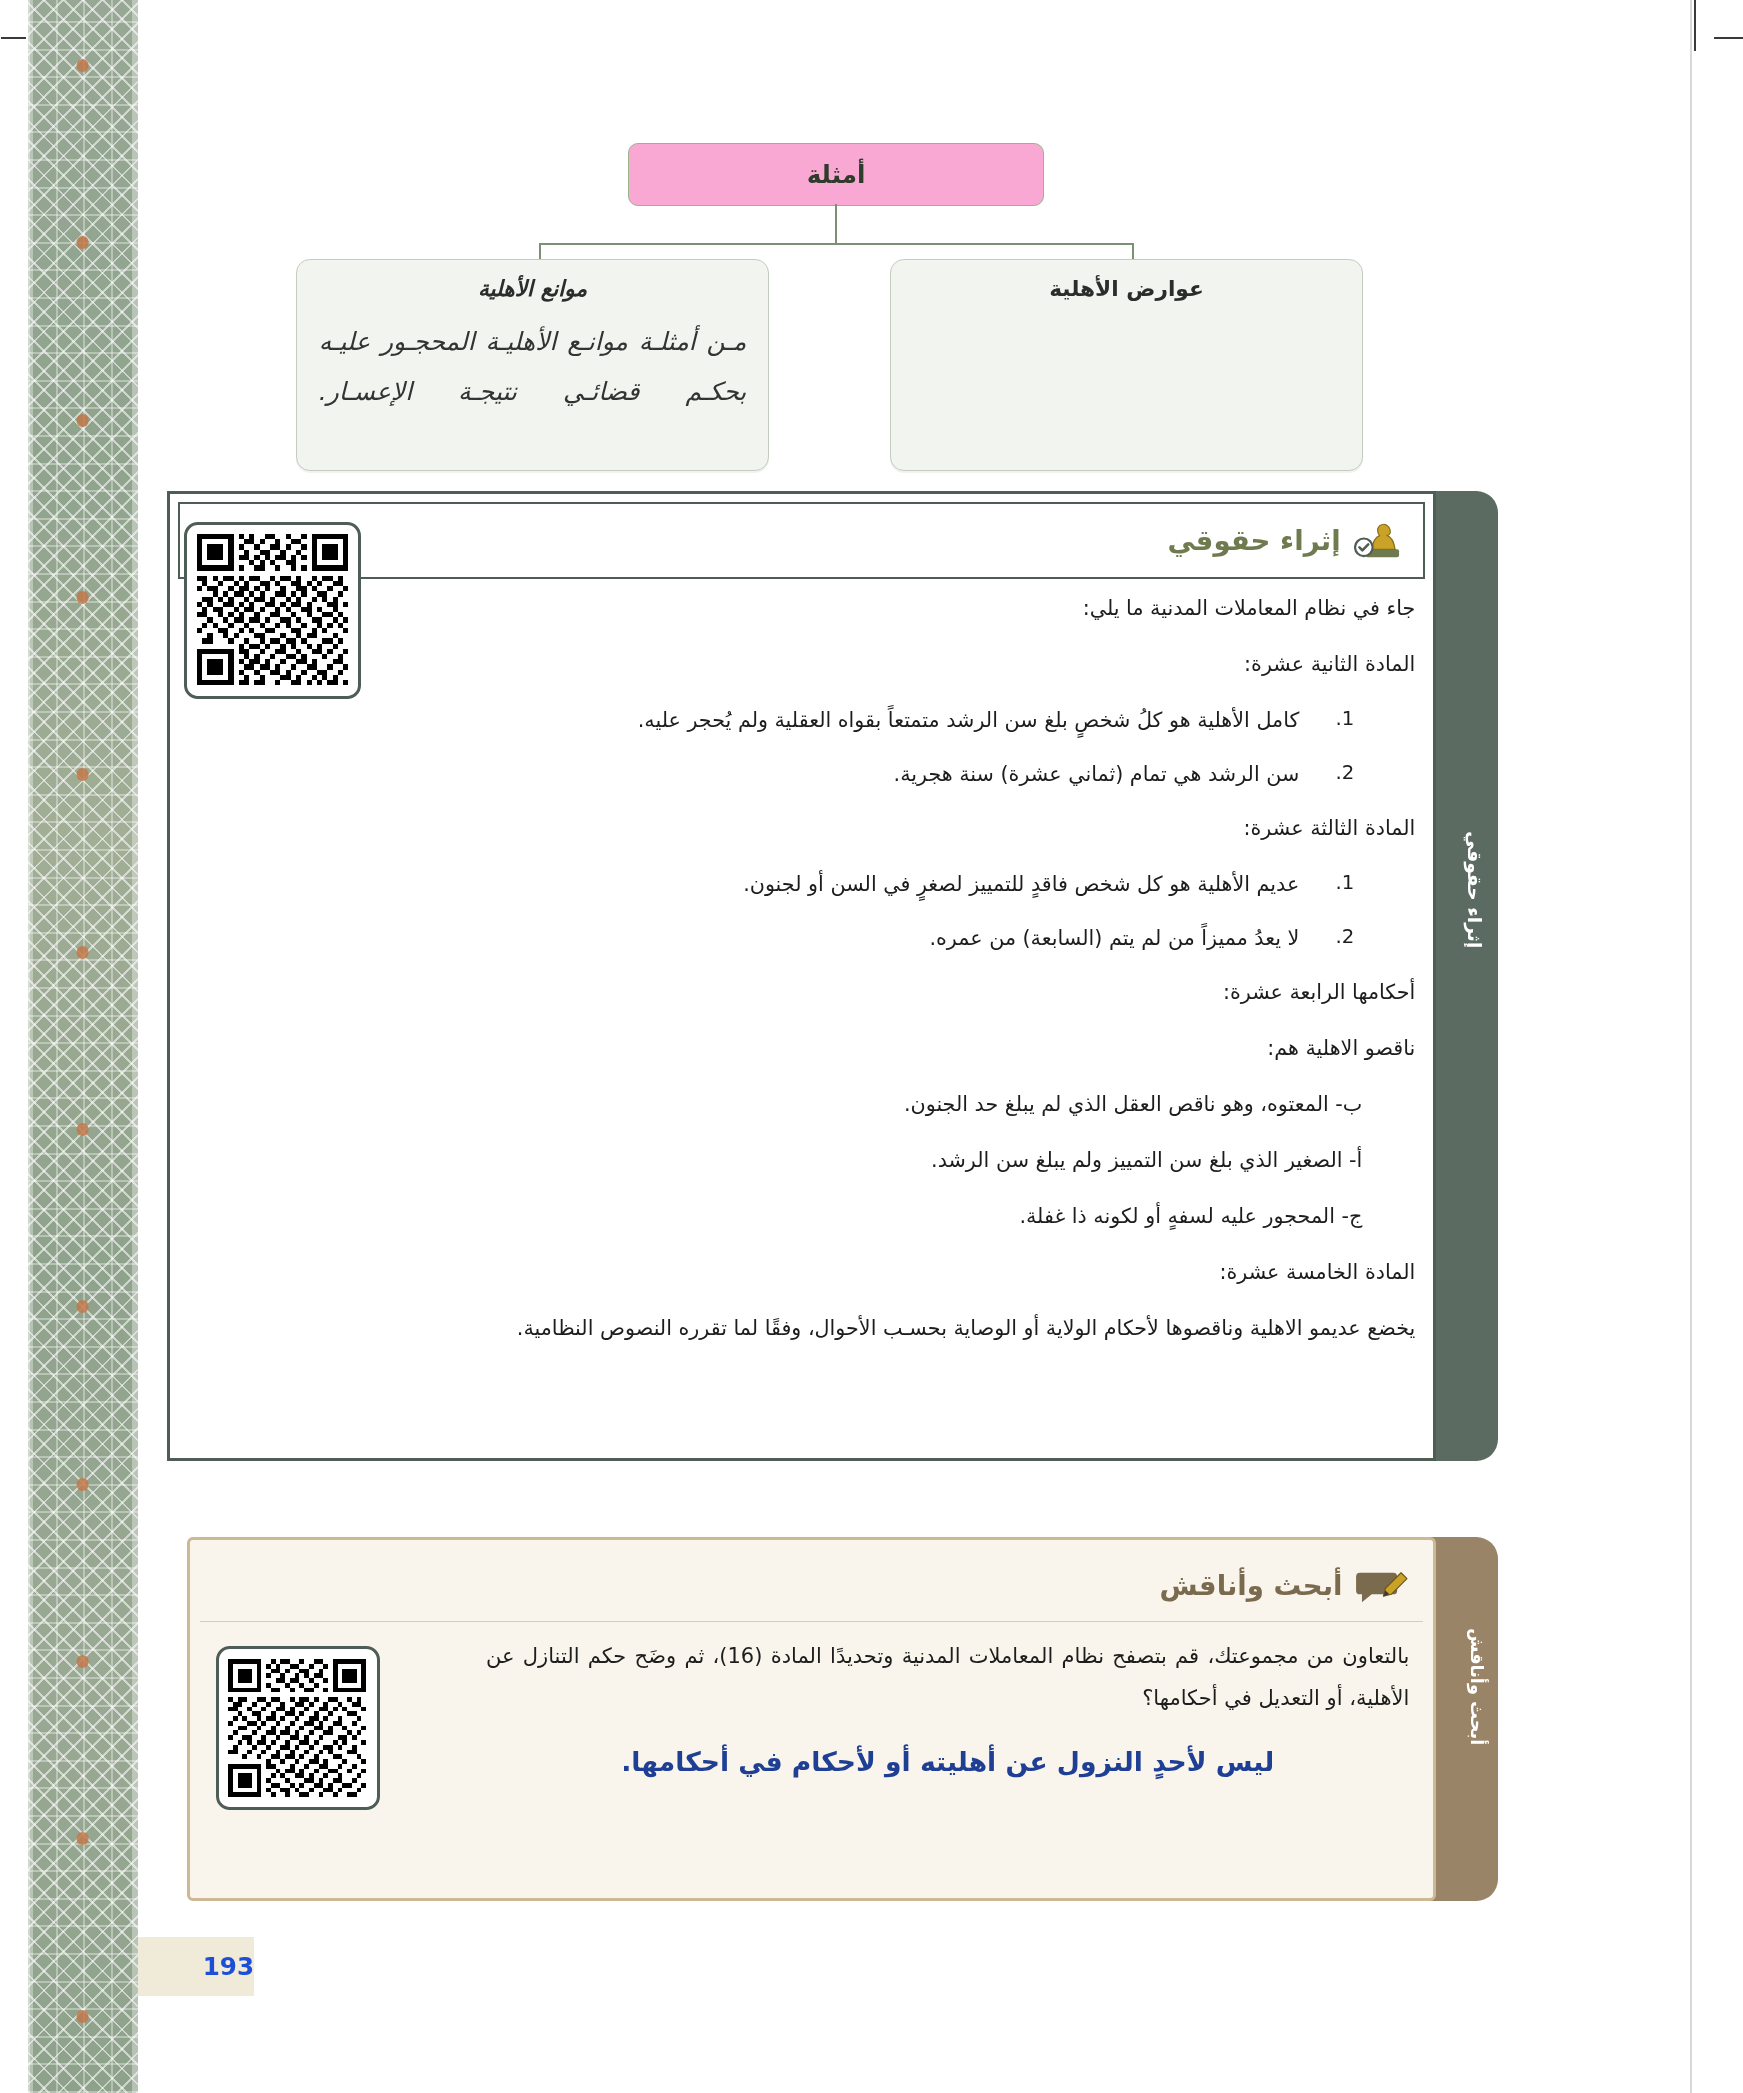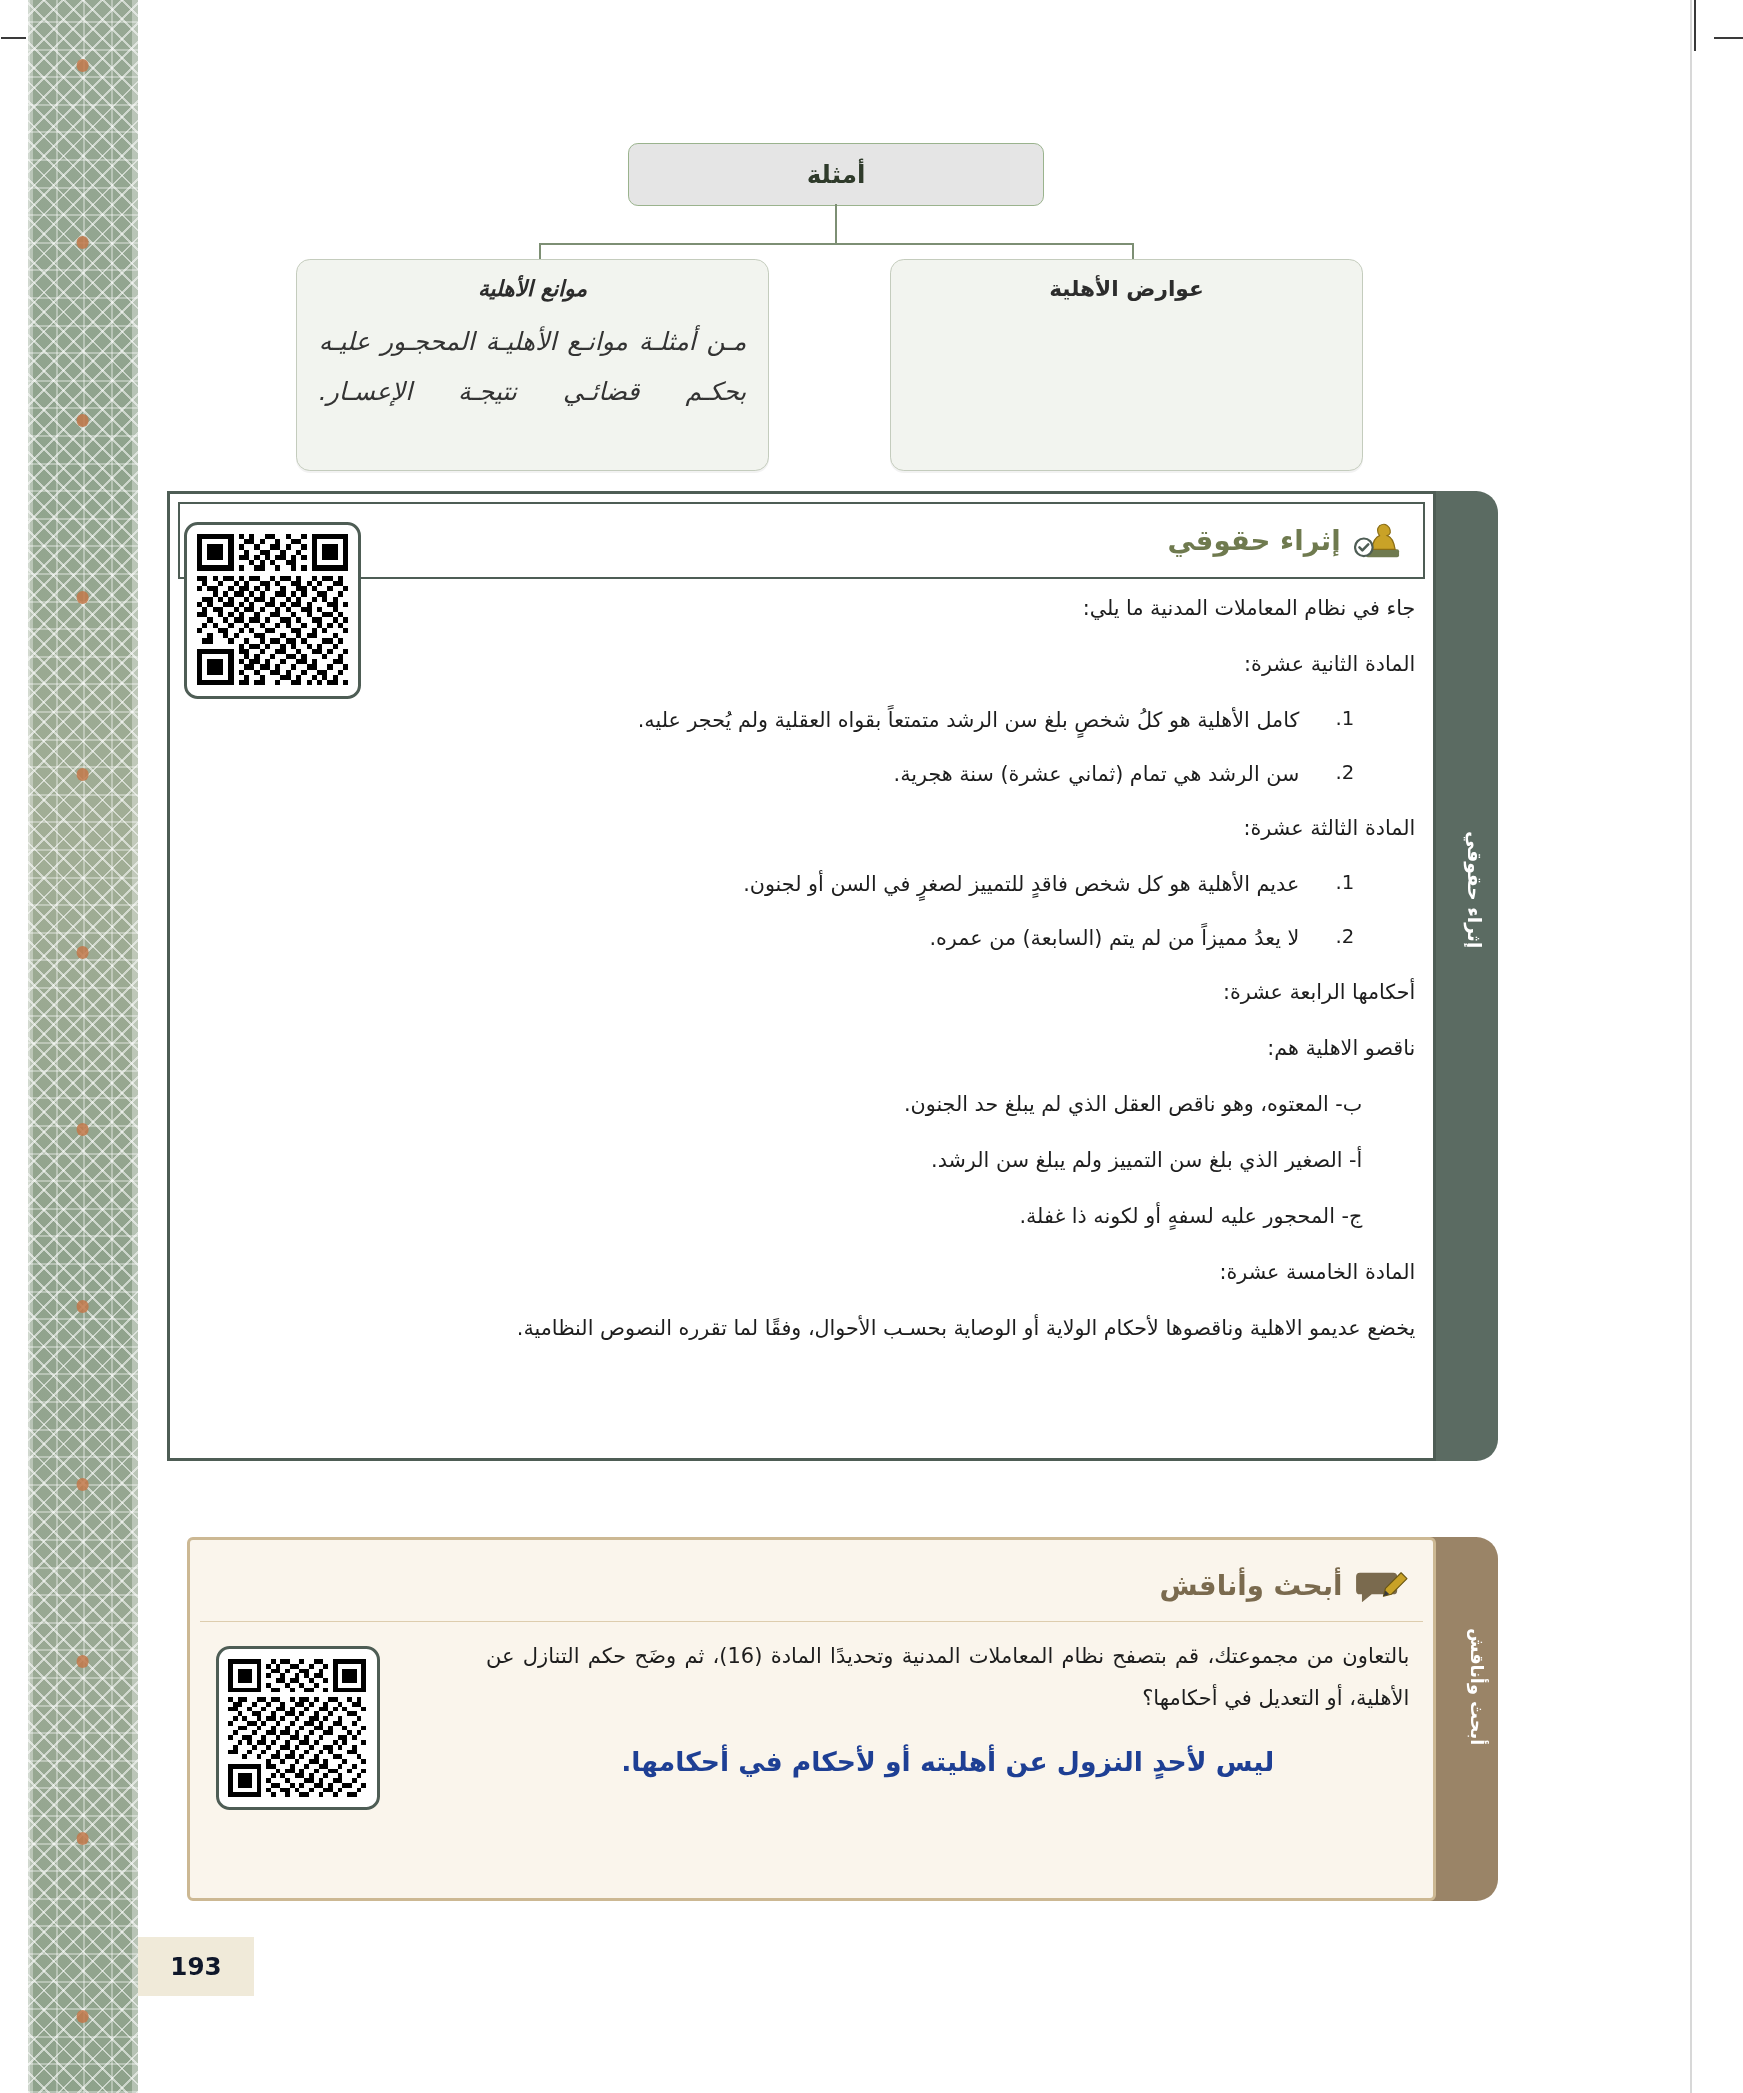--- a/index.html
+++ b/index.html
@@ -57,21 +57,21 @@
     background: #ffffff;
   }
 
   
   .flow-root {
     position: absolute;
     left: 628px;
     top: 143px;
     width: 414px;
     height: 61px;
-    background: #e5e5e5;
+    background: #f9a8d4;
     border: 1px solid #9ab38d;
     border-radius: 9.9px;
     display: flex;
     align-items: center;
     justify-content: center;
     color: #2f3b2b;
     font-size: 24.6px;
     font-weight: bold;
   }
   .flow-line {
@@ -291,24 +291,23 @@
   
   .page-number-bar {
     position: absolute;
     left: 138px;
     top: 1937px;
     width: 116px;
     height: 59px;
     background: #f0ead9;
     display: flex;
     align-items: center;
-    justify-content: center;
     font-size: 24.6px;
     font-weight: bold;
-    color: #0f172a;
+    color: #1d4ed8;
   }
 
   
   .watermark {
     position: absolute;
     left: 207px;
     top: 916px;
     width: 985px;
     text-align: center;
     pointer-events: none;

